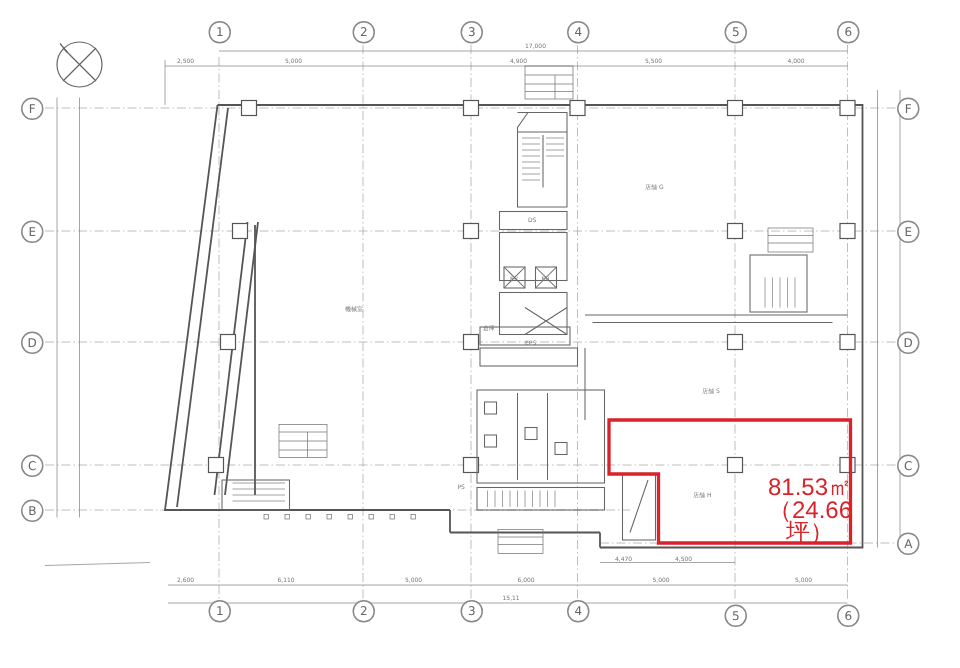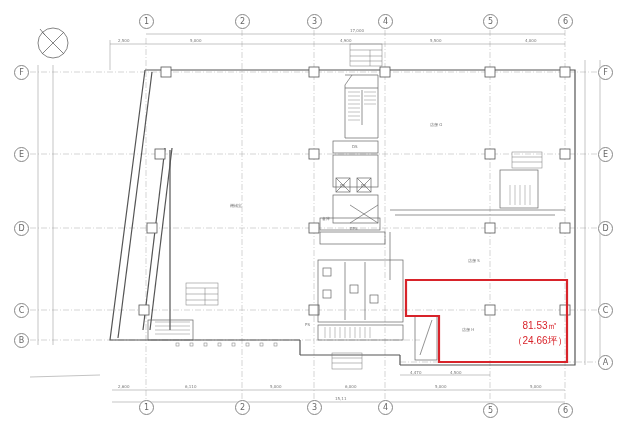--- a/index.html
+++ b/index.html
@@ -1,18 +1,18 @@
 <!DOCTYPE html>
 <html><head>
 <meta charset="utf-8">
 <style>
   html,body{margin:0;padding:0;background:#ffffff;}
   body{width:640px;height:445px;position:relative;overflow:hidden;font-family:"DejaVu Sans",sans-serif;}
   #plan{position:absolute;left:0;top:0;width:640px;height:445px;}
-  .ann{position:absolute;color:#d8232a;font-family:"Liberation Sans",sans-serif;font-size:10px;text-align:center;line-height:15px;}
+  .ann{position:absolute;color:#d8232a;font-family:"Liberation Sans",sans-serif;font-size:16px;text-align:center;line-height:15px;}
   .bub{position:absolute;width:13px;height:13px;border:1px solid #888;border-radius:50%;font-size:8px;color:#666;text-align:center;line-height:13px;background:#fff;}
   .dim{position:absolute;font-size:4px;color:#777;white-space:nowrap;}
   .rl{position:absolute;font-size:4px;color:#777;white-space:nowrap;}
 </style>
 </head>
 <body>
 
 <svg id="plan" viewBox="0 0 640 445" xmlns="http://www.w3.org/2000/svg">
 
   <g stroke="#666" fill="none" stroke-width="0.8">

